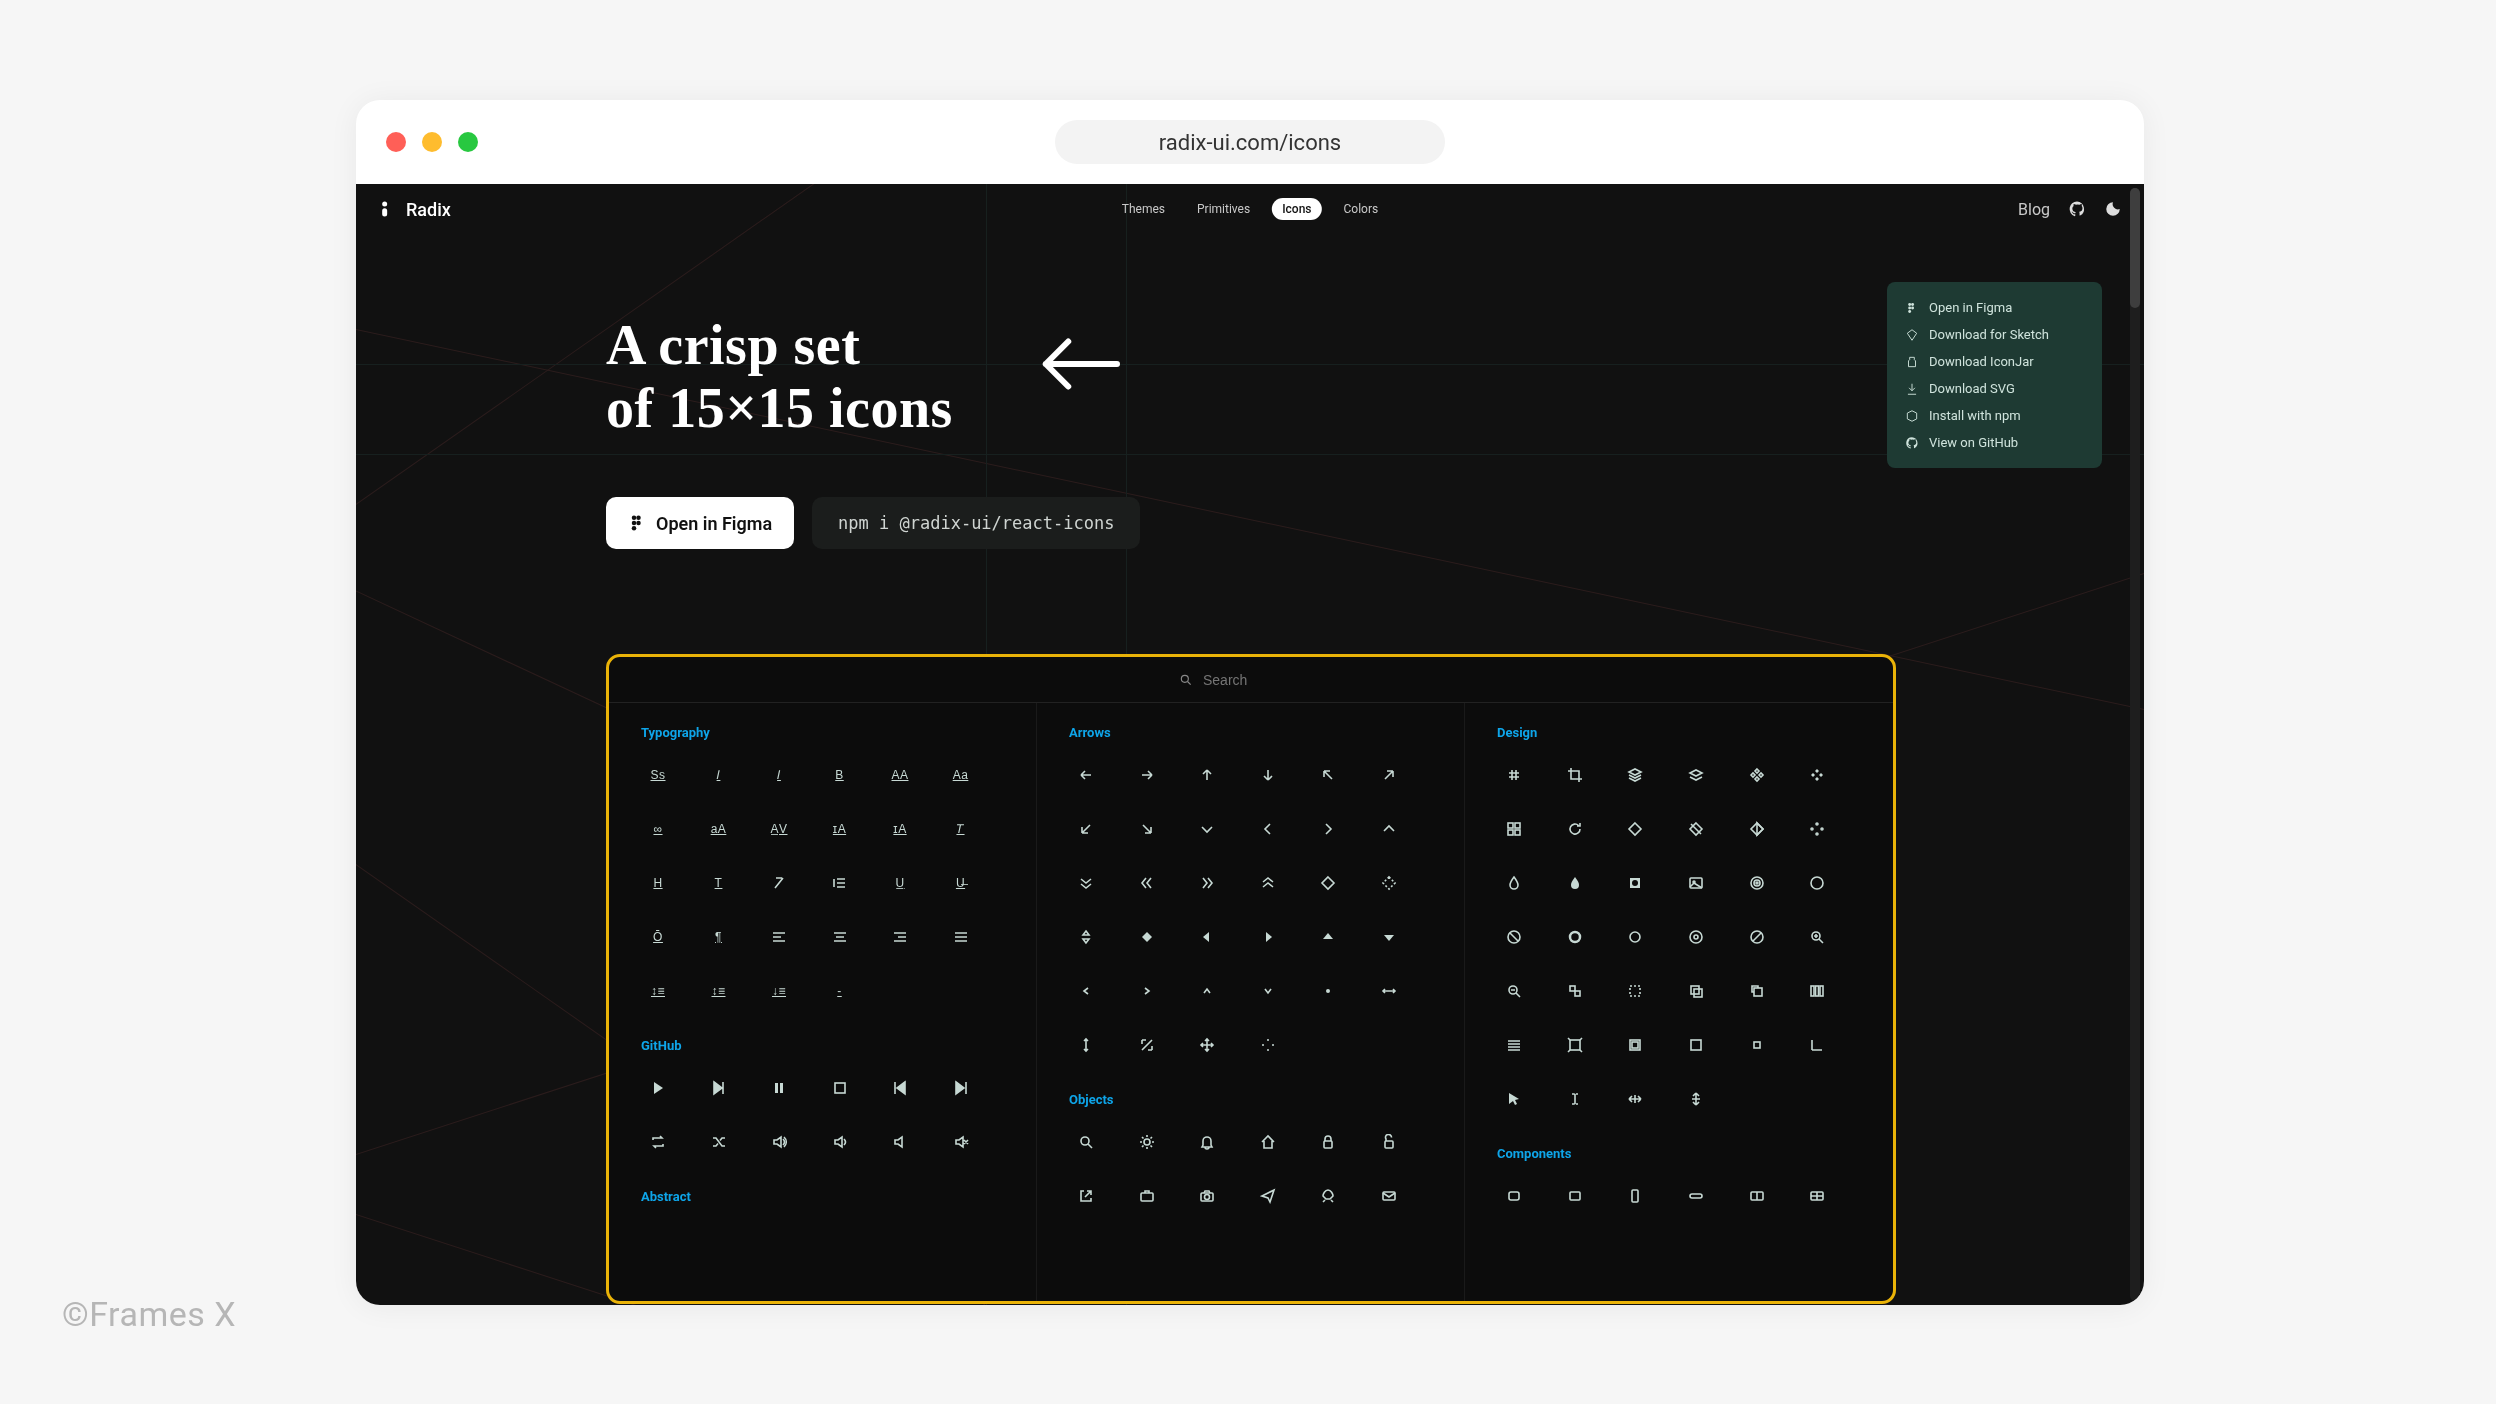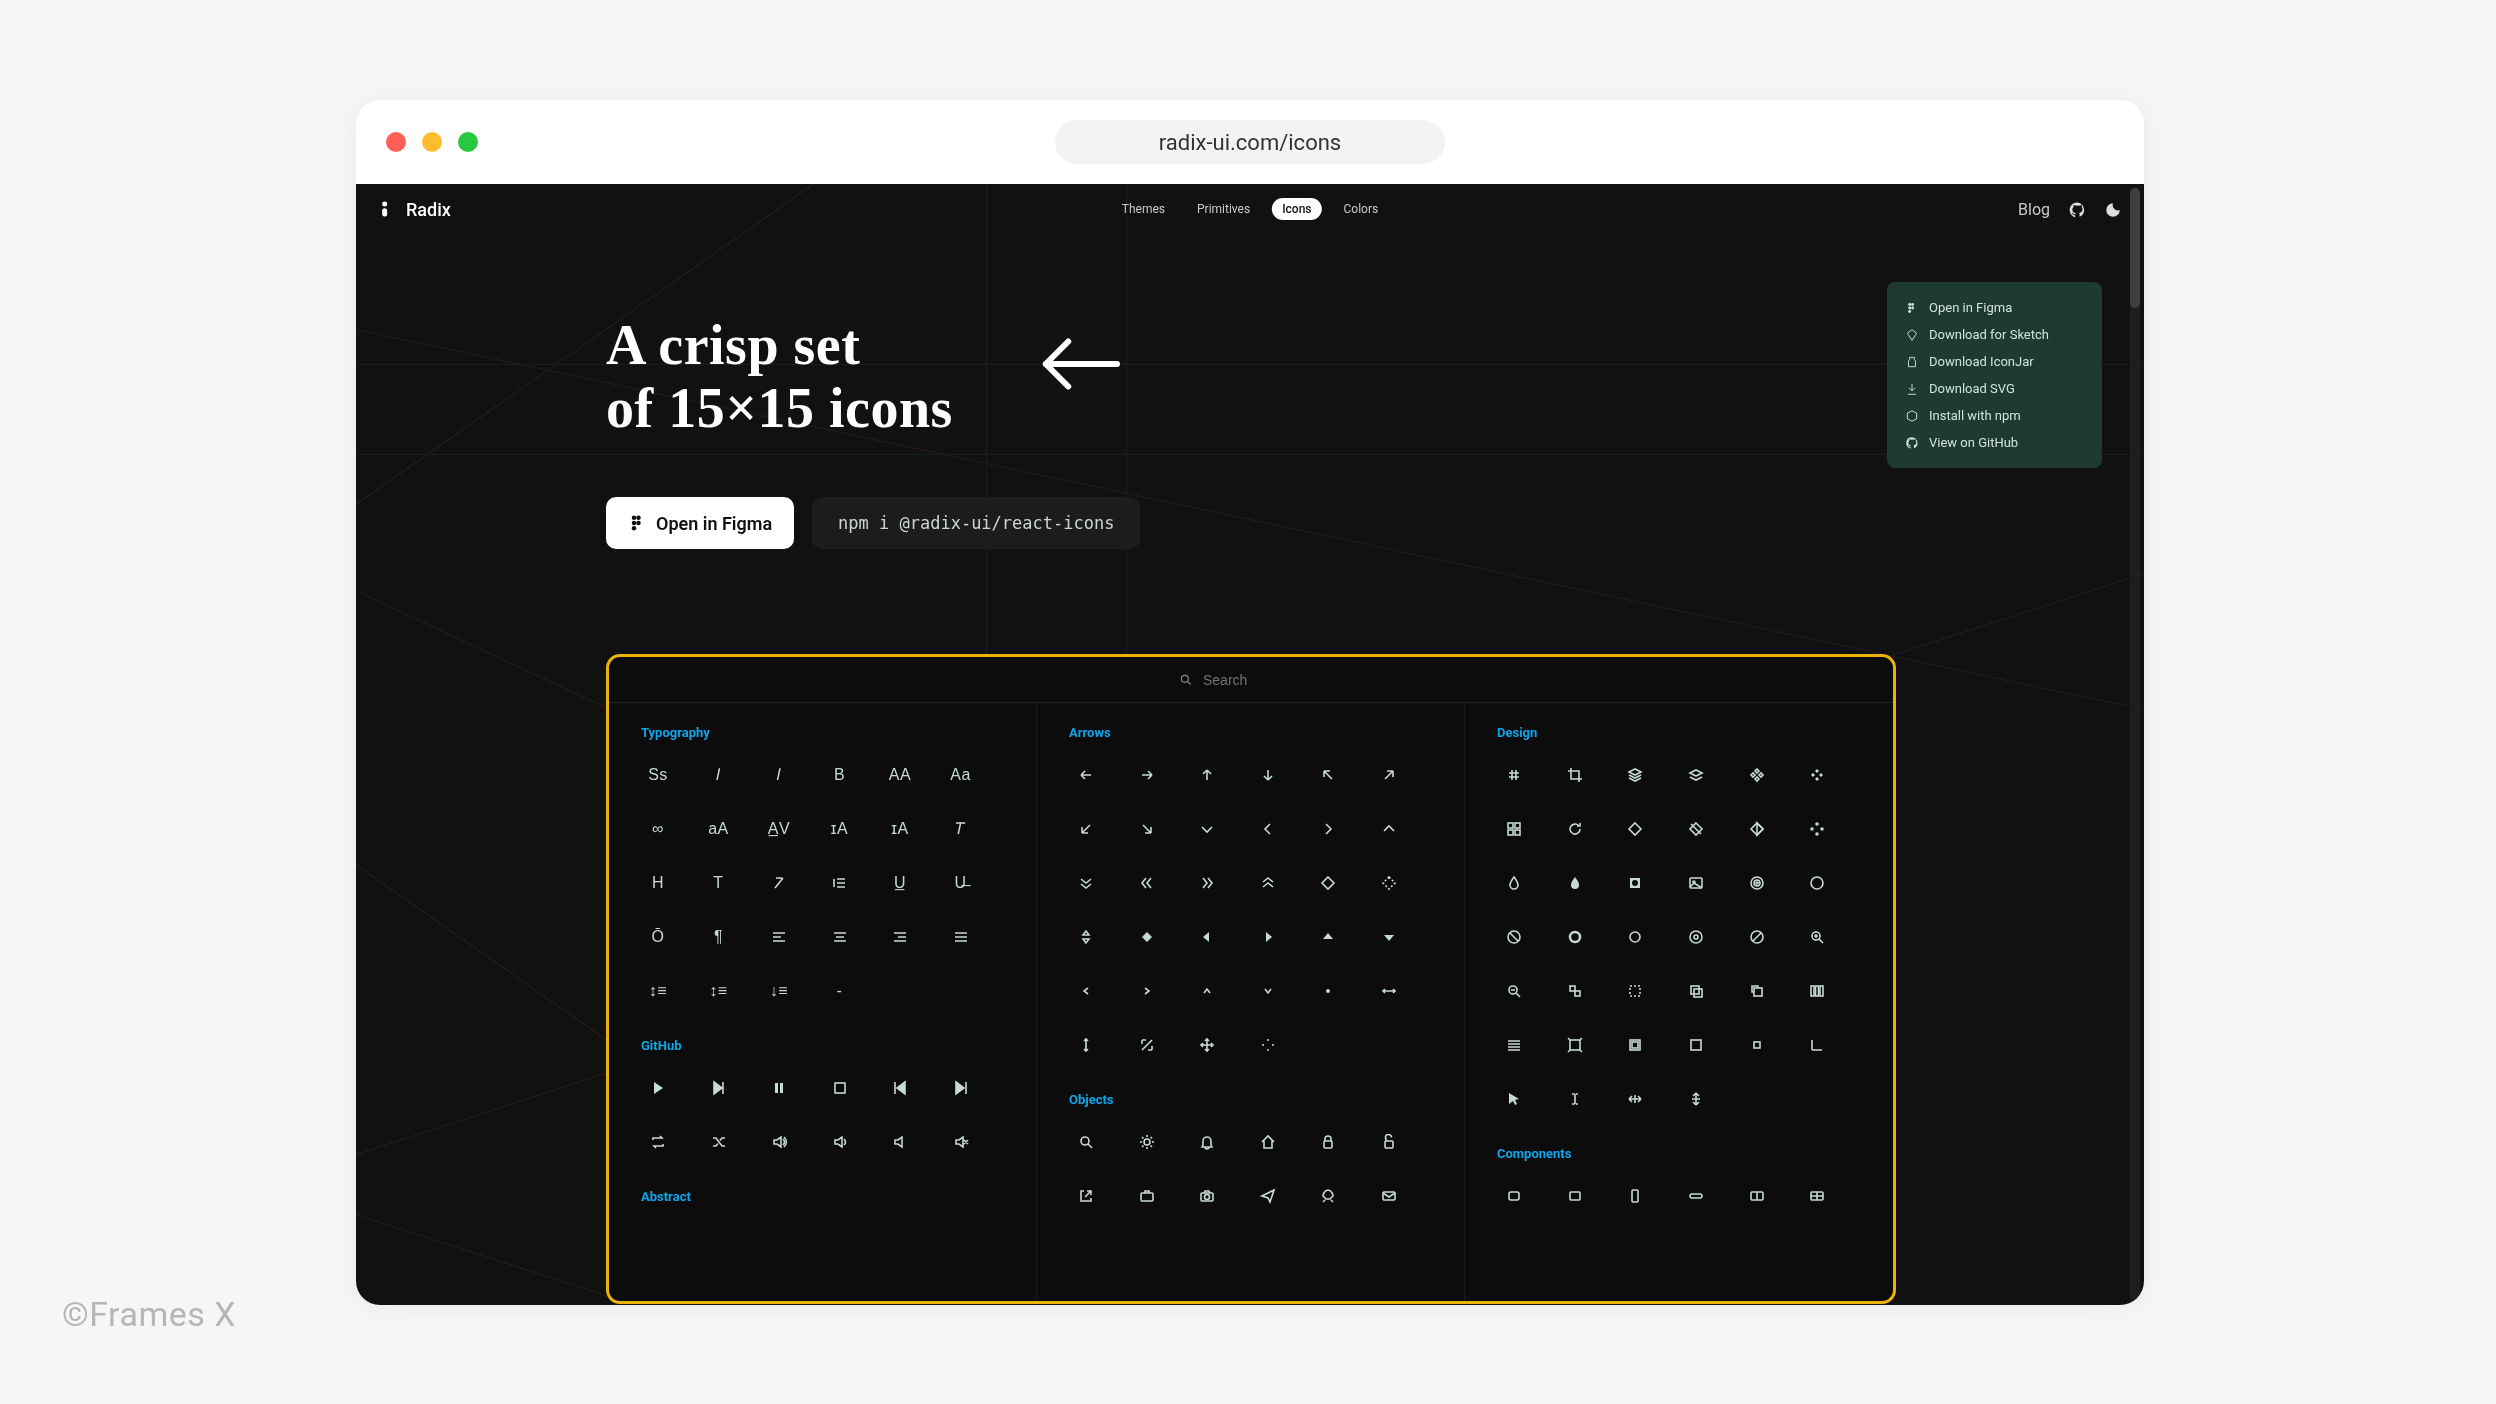--- a/index.html
+++ b/index.html
@@ -99,21 +99,21 @@
   .nav-center{
     position:absolute; left:50%; transform:translateX(-50%);
     display:flex; align-items:center; gap:12px;
     font-size:12px;
   }
   .nav-link{ color:#c9c9c9; padding:4px 10px; cursor:pointer;}
   .nav-link.active{
     background:#fff; color:#111; border-radius:999px; font-weight:500;text-align:right;
   }
   .nav-right{
-    margin-left:auto; display:flex; align-items:flex-end; gap:18px;
+    margin-left:auto; display:flex; align-items:flex-start; gap:18px;
   }
   .nav-right .glyph{ width:18px;height:18px; fill:#ddd; }
 
   
   .hero{
     position:relative;
     padding: 80px 0 0 250px;
     z-index:4;
   }
   .hero-title{
@@ -216,21 +216,21 @@
     width:34px; height:34px;
     display:flex; align-items:center; justify-content:center;
     color:#c7d9d4;
     font-size:14px;
     cursor:pointer;
   }
   .ic svg{width:16px;height:16px;stroke:#c7d9d4;fill:none;stroke-width:1.6;}
   .ic svg.f{fill:#c7d9d4; stroke:none;}
   .ic-label{
     font-family:-apple-system,sans-serif;
-    font-size:16px; letter-spacing:0.5px;
+    font-size:12px; letter-spacing:0.5px;text-decoration:underline;
   }
 
   
   .scrollbar{
     position:absolute; right:4px; top:4px; bottom:4px; width:10px;
     background:#1e1e1e; border-radius:5px; z-index:9;
   }
   .scrollbar .thumb{
     position:absolute; left:0; right:0; top:0; height:120px;
     background:#3e3e3e; border-radius:5px;

